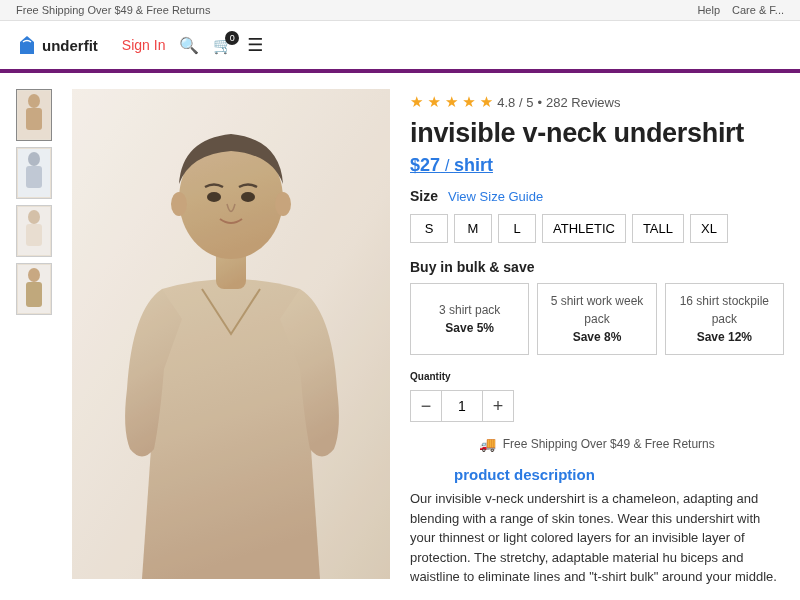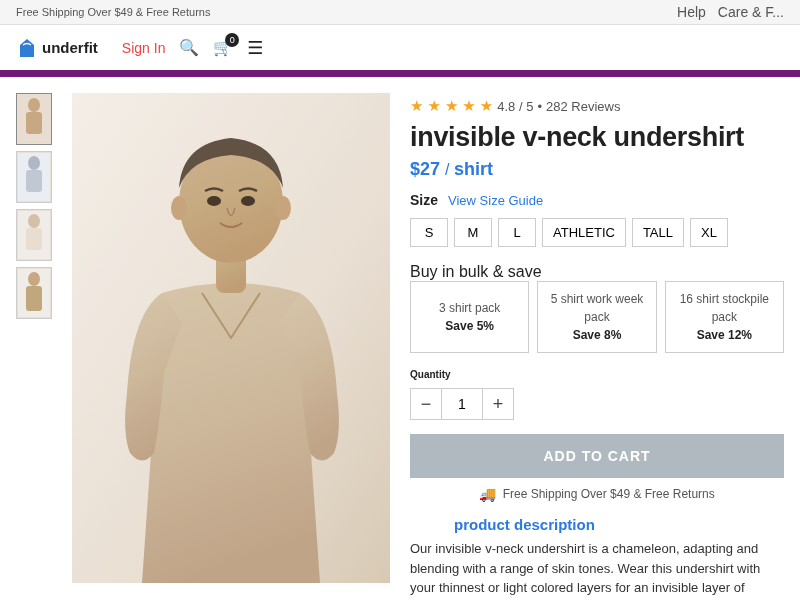--- a/index.html
+++ b/index.html
@@ -10,29 +10,29 @@
       background: #f5f5f5;
       font-size: 11px;
       color: #555;
       display: flex;
       justify-content: space-between;
       align-items: center;
       padding: 4px 16px;
       border-bottom: 1px solid #e0e0e0;
     }
     .top-bar-links { display: flex; gap: 12px; }
-    .top-bar-links a { color: #555; text-decoration: none; font-size: 14px; cursor: pointer; }
+    .top-bar-links a { color: #555; text-decoration: none; font-size: 11px; cursor: pointer; }
 
     
     .nav {
       display: flex;
       align-items: center;
       padding: 0 16px;
       height: 52px;
-      border-bottom: 7px solid #701a75;
+      border-bottom: 4px solid #701a75;
     }
     .nav-logo {
       display: flex;
       align-items: center;
       gap: 4px;
       margin-right: 24px;
       text-decoration: none;
       color: #222;
       font-size: 15px;
       font-weight: bold;
@@ -148,20 +148,21 @@
       margin-bottom: 6px;
       line-height: 1.2;
       letter-spacing: -0.3px;
     }
 
     .product-price {
       color: #2a7ae2;
       font-size: 18px;
       font-weight: bold;
       margin-bottom: 12px;
+      text-decoration: underline;
     }
 
     .size-row {
       display: flex;
       align-items: flex-end;
       gap: 10px;
       margin-bottom: 10px;
     }
     .size-label { font-weight: bold; font-size: 14px; }
     .size-guide { color: #2a7ae2; font-size: 13px; cursor: pointer; text-decoration: none; }
@@ -176,22 +177,23 @@
       border: 1px solid #ccc;
       background: #fff;
       padding: 6px 10px;
       font-size: 13px;
       cursor: pointer;
       min-width: 38px;
       text-align: center;
     }
 
     .bulk-label {
-      font-weight: normal;
-      font-size: 16px;
+      font-weight: bold;
+      font-size: 14px;
+      margin-bottom: 8px;
     }
     .bulk-options {
       display: flex;
       gap: 8px;
       margin-bottom: 16px;
     }
     .bulk-btn {
       border: 1px solid #ccc;
       background: #fff;
       padding: 8px 12px;
@@ -453,21 +455,20 @@
 
     
     <div class="qty-label">Quantity</div>
     <div class="qty-row">
       <button class="qty-btn">−</button>
       <input class="qty-input" type="text" value="1" style="">
       <button class="qty-btn">+</button>
     </div>
 
     
-    <button class="add-to-cart-btn">ADD TO CART</button>
 
     
     <div class="shipping-note">
       <span class="truck-icon">🚚</span>
       <span>Free Shipping Over $49 &amp; Free Returns</span>
     </div>
 
     
     <div class="description-section">
       <div class="desc-heading">

